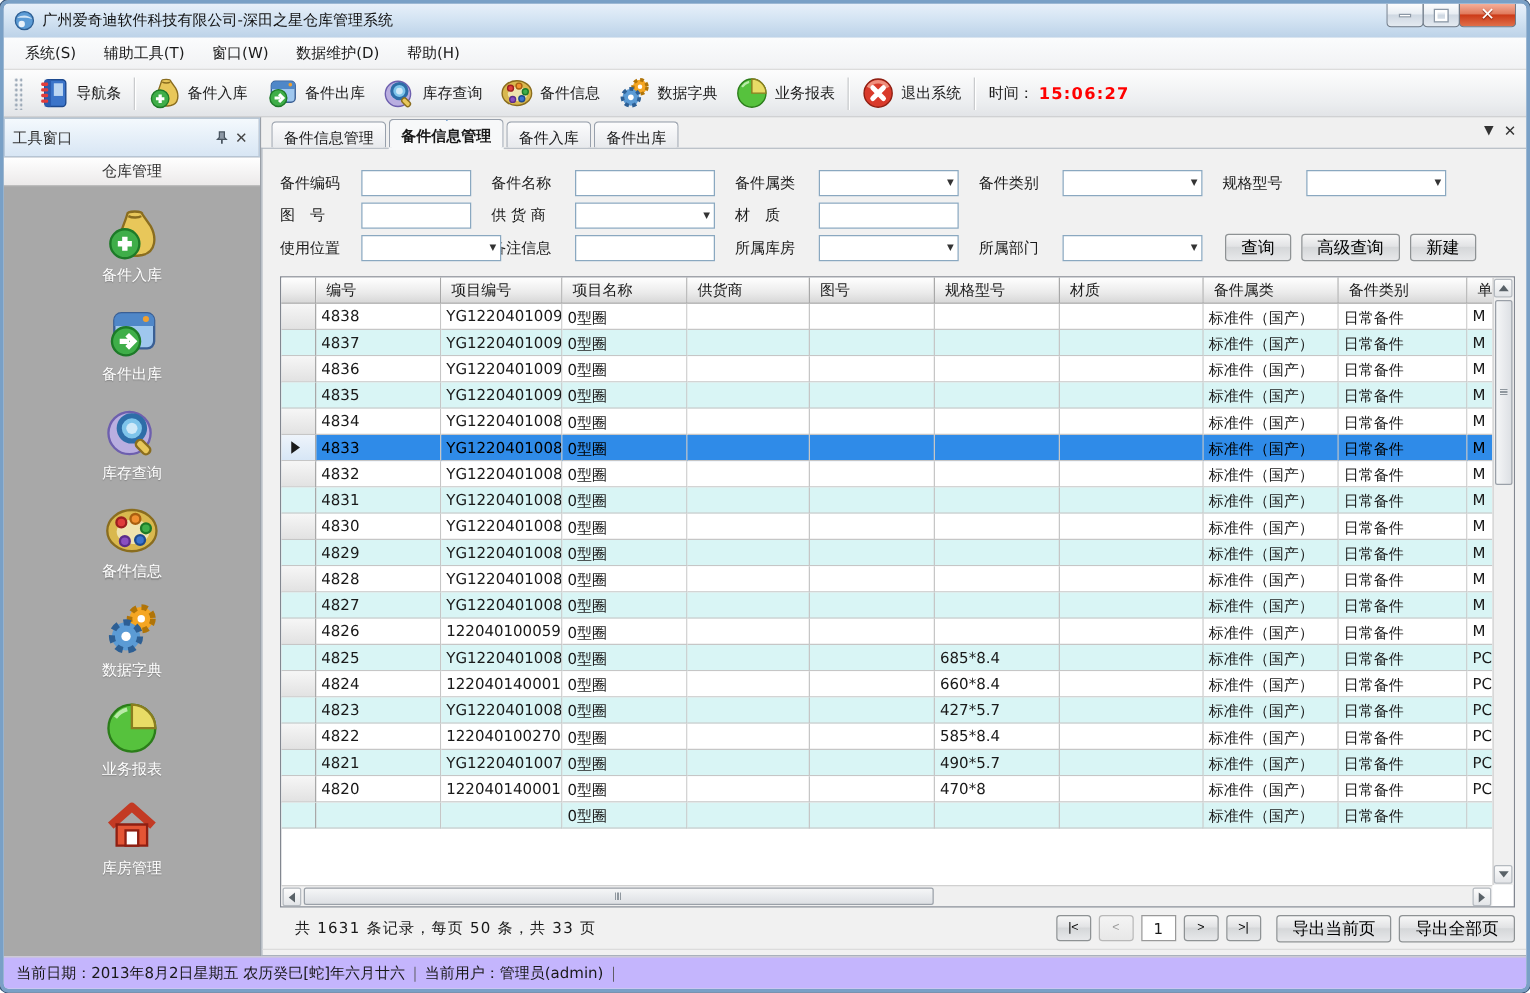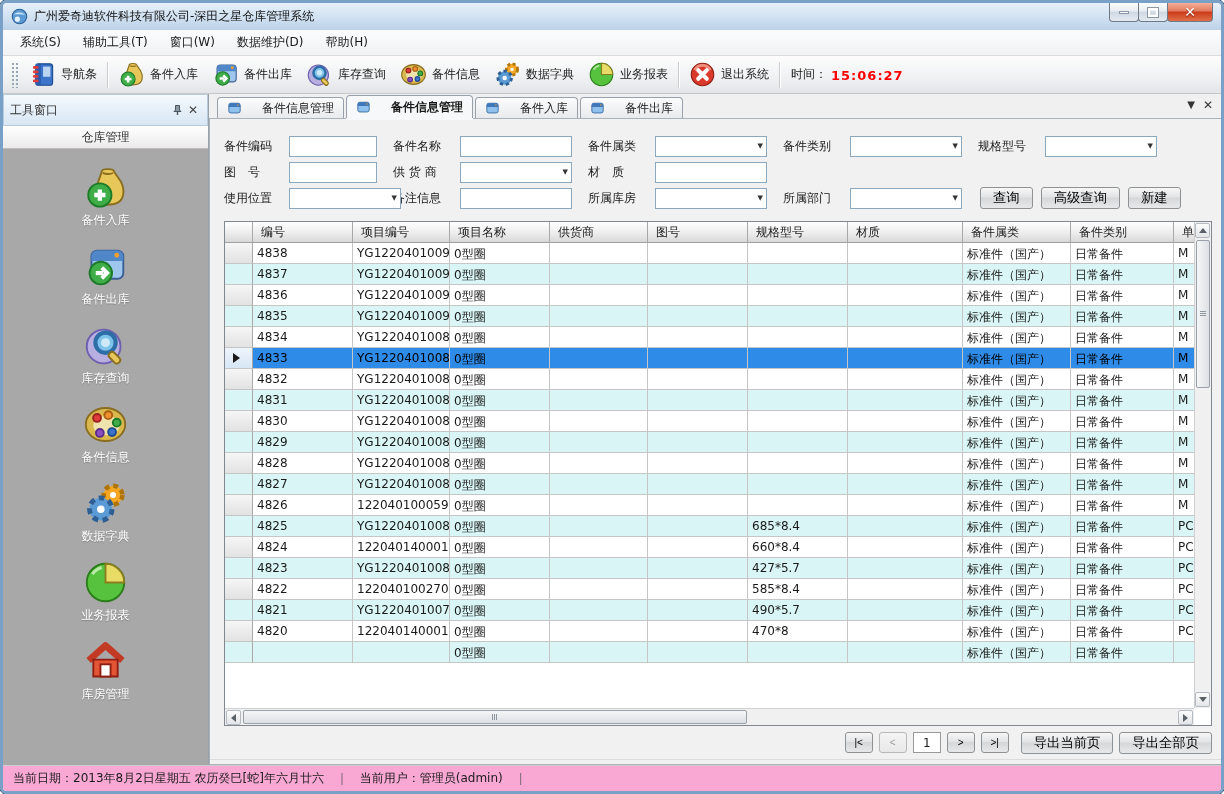--- a/index.html
+++ b/index.html
@@ -37,22 +37,22 @@
   .sb-head .t { flex:1; }
   .sb-hbtn { width:16px; height:16px; display:flex; align-items:center; justify-content:center; color:#444; cursor:default; }
   .sb-section { height:23px; background:linear-gradient(#ffffff,#eceaea); border-bottom:1px solid #bdbdbd; display:flex; align-items:center; justify-content:center; color:#333; }
   .sb-body { flex:1; overflow:hidden; padding-top:16px; }
   .sb-item { width:100%; text-align:center; margin-bottom:15px; cursor:default; }
   .sb-item svg { width:45px; height:45px; display:block; margin:0 auto; }
   .sb-label { display:block; color:#fff; margin-top:2px; text-shadow:0 1px 1px rgba(0,0,0,.25); }
   
   .content { flex:1 1 auto; display:flex; flex-direction:column; min-width:0; }
   .tabstrip { height:24px; display:flex; align-items:flex-end; padding:0 0 0 8px; background:#f0f0f0; position:relative; flex:0 0 auto; }
-  .tab { height:21px; display:flex; align-items:center; gap:20px; padding:0 9px; margin-right:2px; border:1px solid #98a0ac; border-bottom:none;
-         border-radius:4px 4px 0 0; background:linear-gradient(#fcfcfd,#e8eaed); font-size:12px; cursor:default; }
+  .tab { height:21px; display:flex; align-items:center; gap:4px; padding:0 9px; margin-right:2px; border:1px solid #98a0ac; border-bottom:none;
+         border-radius:4px 4px 0 0; background:linear-gradient(#fcfcfd,#e8eaed); font-size:12px; cursor:default;flex-direction:column; }
   .tab svg { width:15px; height:13px; }
   .tab.active { height:23px; background:#f7f8f9; font-weight:bold; box-shadow:0 2px 0 #f7f8f9; }
   .tabstrip-btns { position:absolute; right:8px; top:4px; display:flex; gap:8px; color:#333; }
   .ts-btn { font-size:10px; cursor:default; line-height:14px; }
   .panel { flex:1 1 auto; background:#f1f1f1; border:1px solid #aab2bc; border-right:none; display:flex; flex-direction:column; min-height:0; }
   
   .sform { padding:14px 9px 8px 14px; flex:0 0 auto; }
   .srow { display:flex; align-items:center; height:26px; }
   .fg { display:flex; align-items:center; }
   .fg .lbl { width:60px; text-align:left; margin-right:5px; white-space:pre; }
@@ -99,21 +99,21 @@
   
   .pager { height:33px; display:flex; align-items:center; margin:0 9px 0 14px; flex:0 0 auto; }
   .pg-summary { margin-left:12px; letter-spacing:1px; }
   .pg-right { margin-left:auto; display:flex; align-items:center; gap:6px; }
   .nav-btn { width:28px; height:21px; font-size:10px; padding:0; }
   .nav-btn.disabled { color:#9a9a9a; border-color:#b8b8b8; background:linear-gradient(#f4f4f4,#e8e8e8); }
   .page-box { width:28px; height:21px; background:#fff; border:1px solid #999; display:flex; align-items:center; justify-content:center; }
   .exp-btn { margin-left:6px; }
   .panel-gap { flex:1 1 auto; border-top:1px solid #dcdcdc; }
   
-  .statusbar { height:26px; background:#f9a8d4; border-top:1px solid #cdcdcd; display:flex; align-items:center; padding:0 10px; gap:12px; flex:0 0 auto; }
+  .statusbar { height:26px; background:#c4b5fd; border-top:1px solid #cdcdcd; display:flex; align-items:center; padding:0 10px; gap:2px; flex:0 0 auto; }
   .sbar-sep { color:#555; }
 </style>
 </head>
 <body>
 
 <svg width="0" height="0" style="position:absolute">
   <defs>
     <g id="ic-book">
         <rect x="6" y="2.5" width="15" height="19" rx="2.5" fill="#3b74c9" stroke="#1d4a8f"></rect>
         <rect x="6" y="2.5" width="4.5" height="19" fill="#2a5cb0"></rect>
@@ -734,20 +734,21 @@
                 <span class="tri-up"></span>
               </span>
             <div class="vthumb"></div>
             <span class="sb-arrow" style="left:0;bottom:1px">
                 <span class="tri-dn"></span>
               </span>
           </div>
         </div>
 
         <div class="pager">
+          <span class="pg-summary">共 1631 条记录，每页 50 条，共 33 页</span>
           <div class="pg-right">
             <button class="btn nav-btn">|&lt;</button>
             <button class="btn nav-btn disabled">&lt;</button>
             <span class="page-box">1</span>
             <button class="btn nav-btn">&gt;</button>
             <button class="btn nav-btn">&gt;|</button>
             <button class="btn exp-btn">导出当前页</button>
             <button class="btn">导出全部页</button>
           </div>
         </div>

